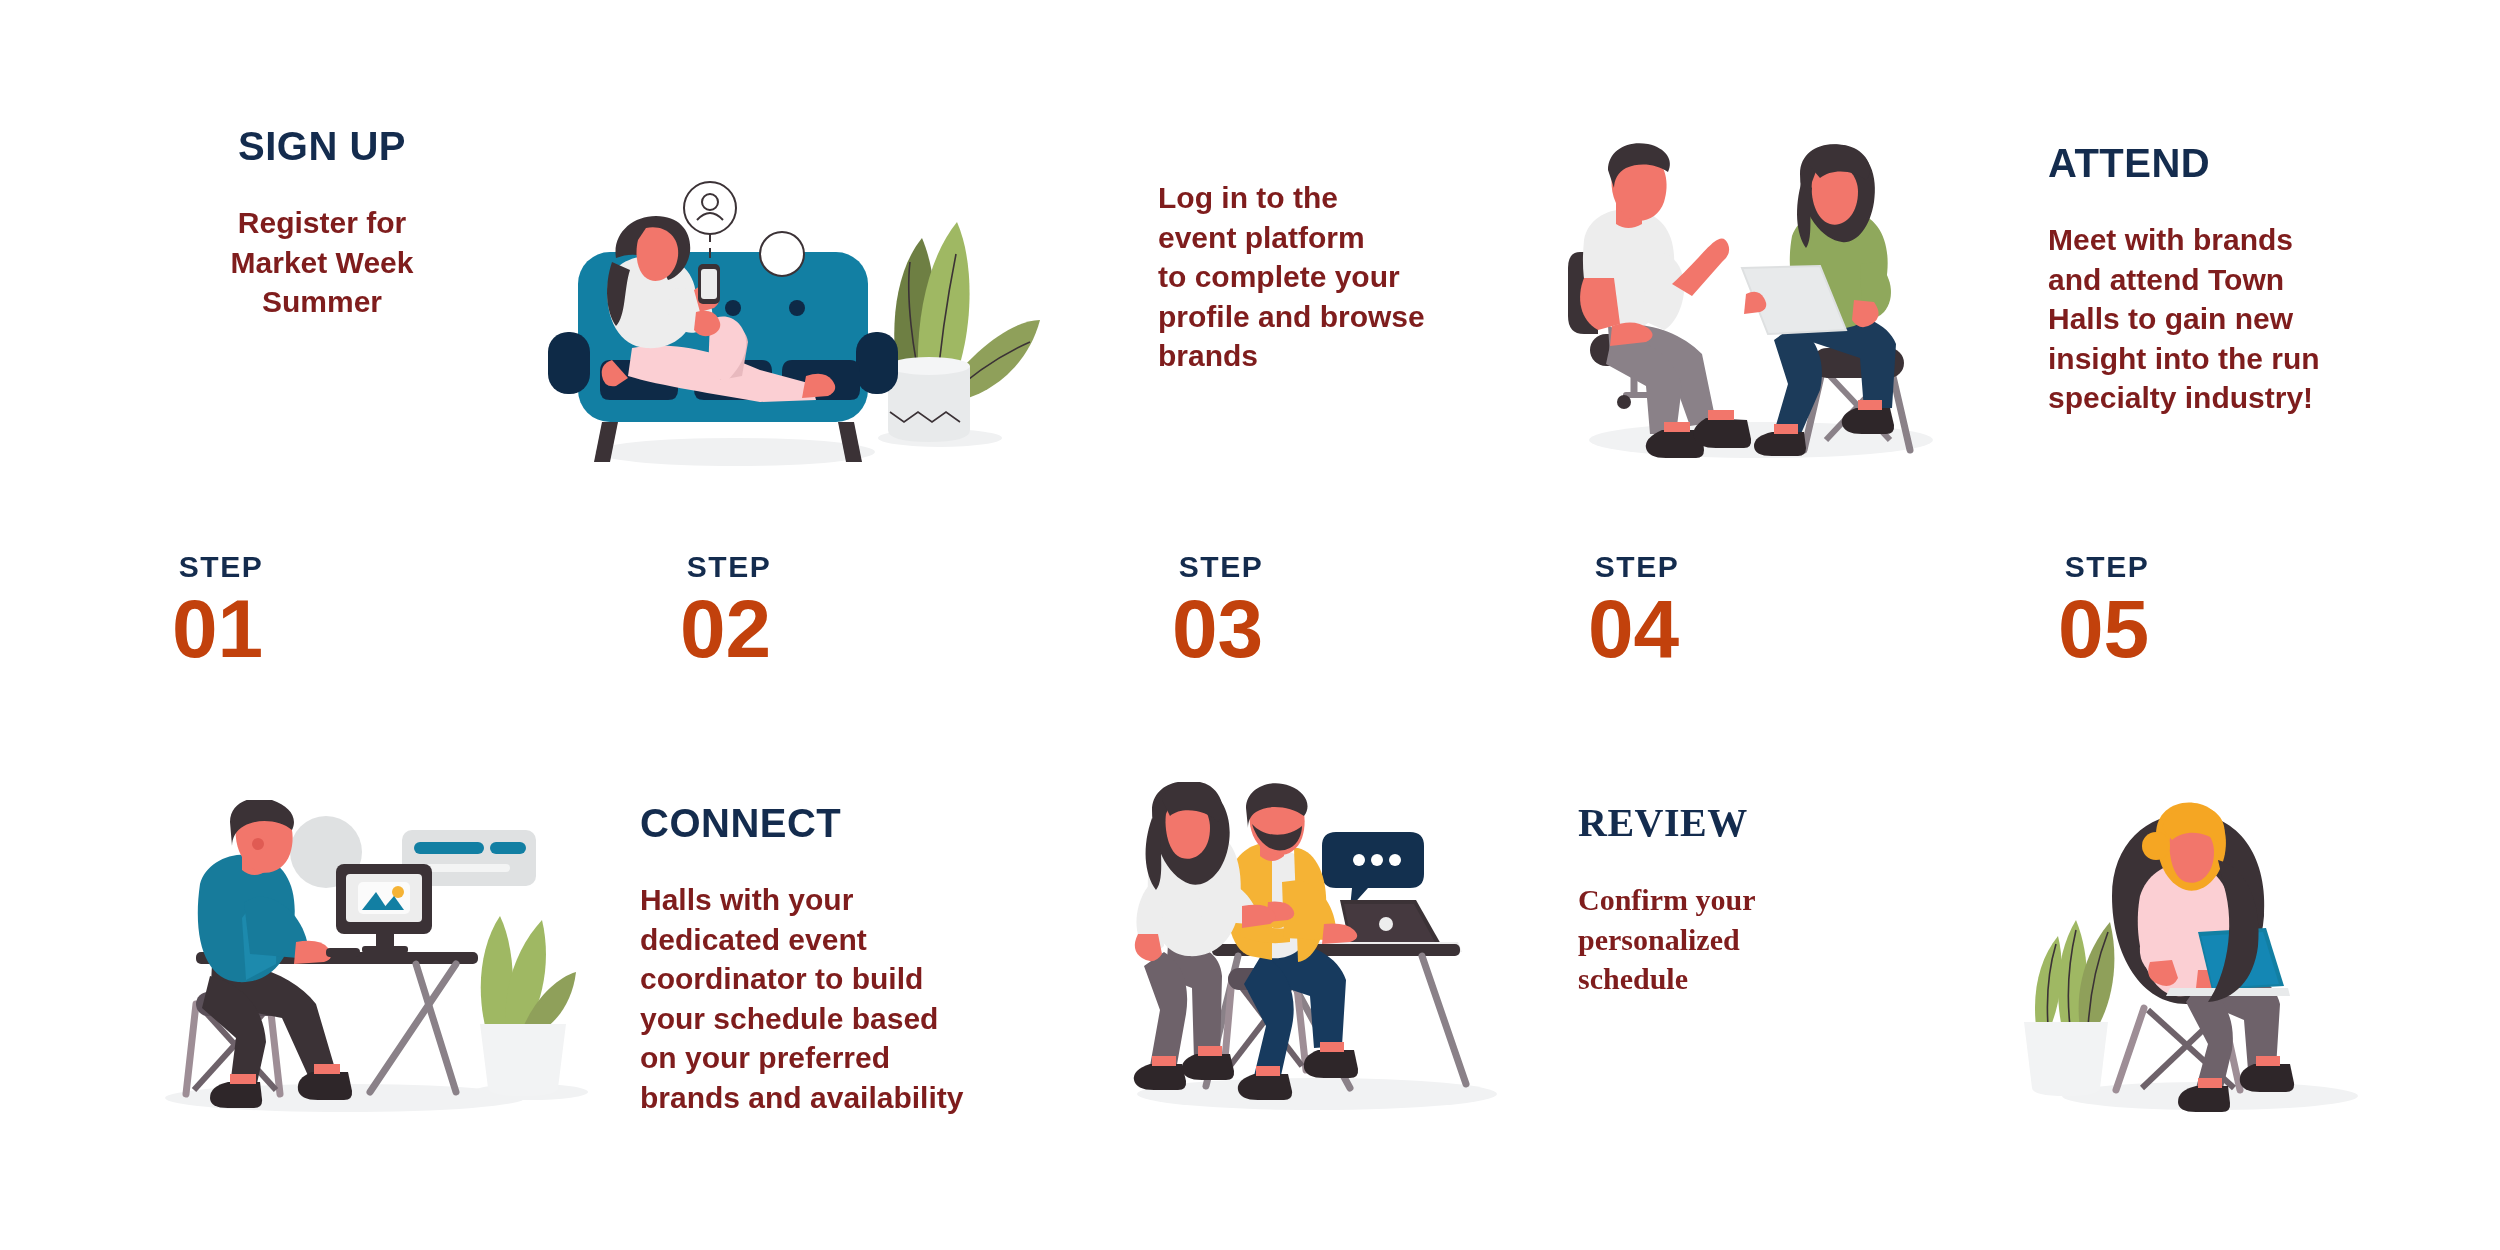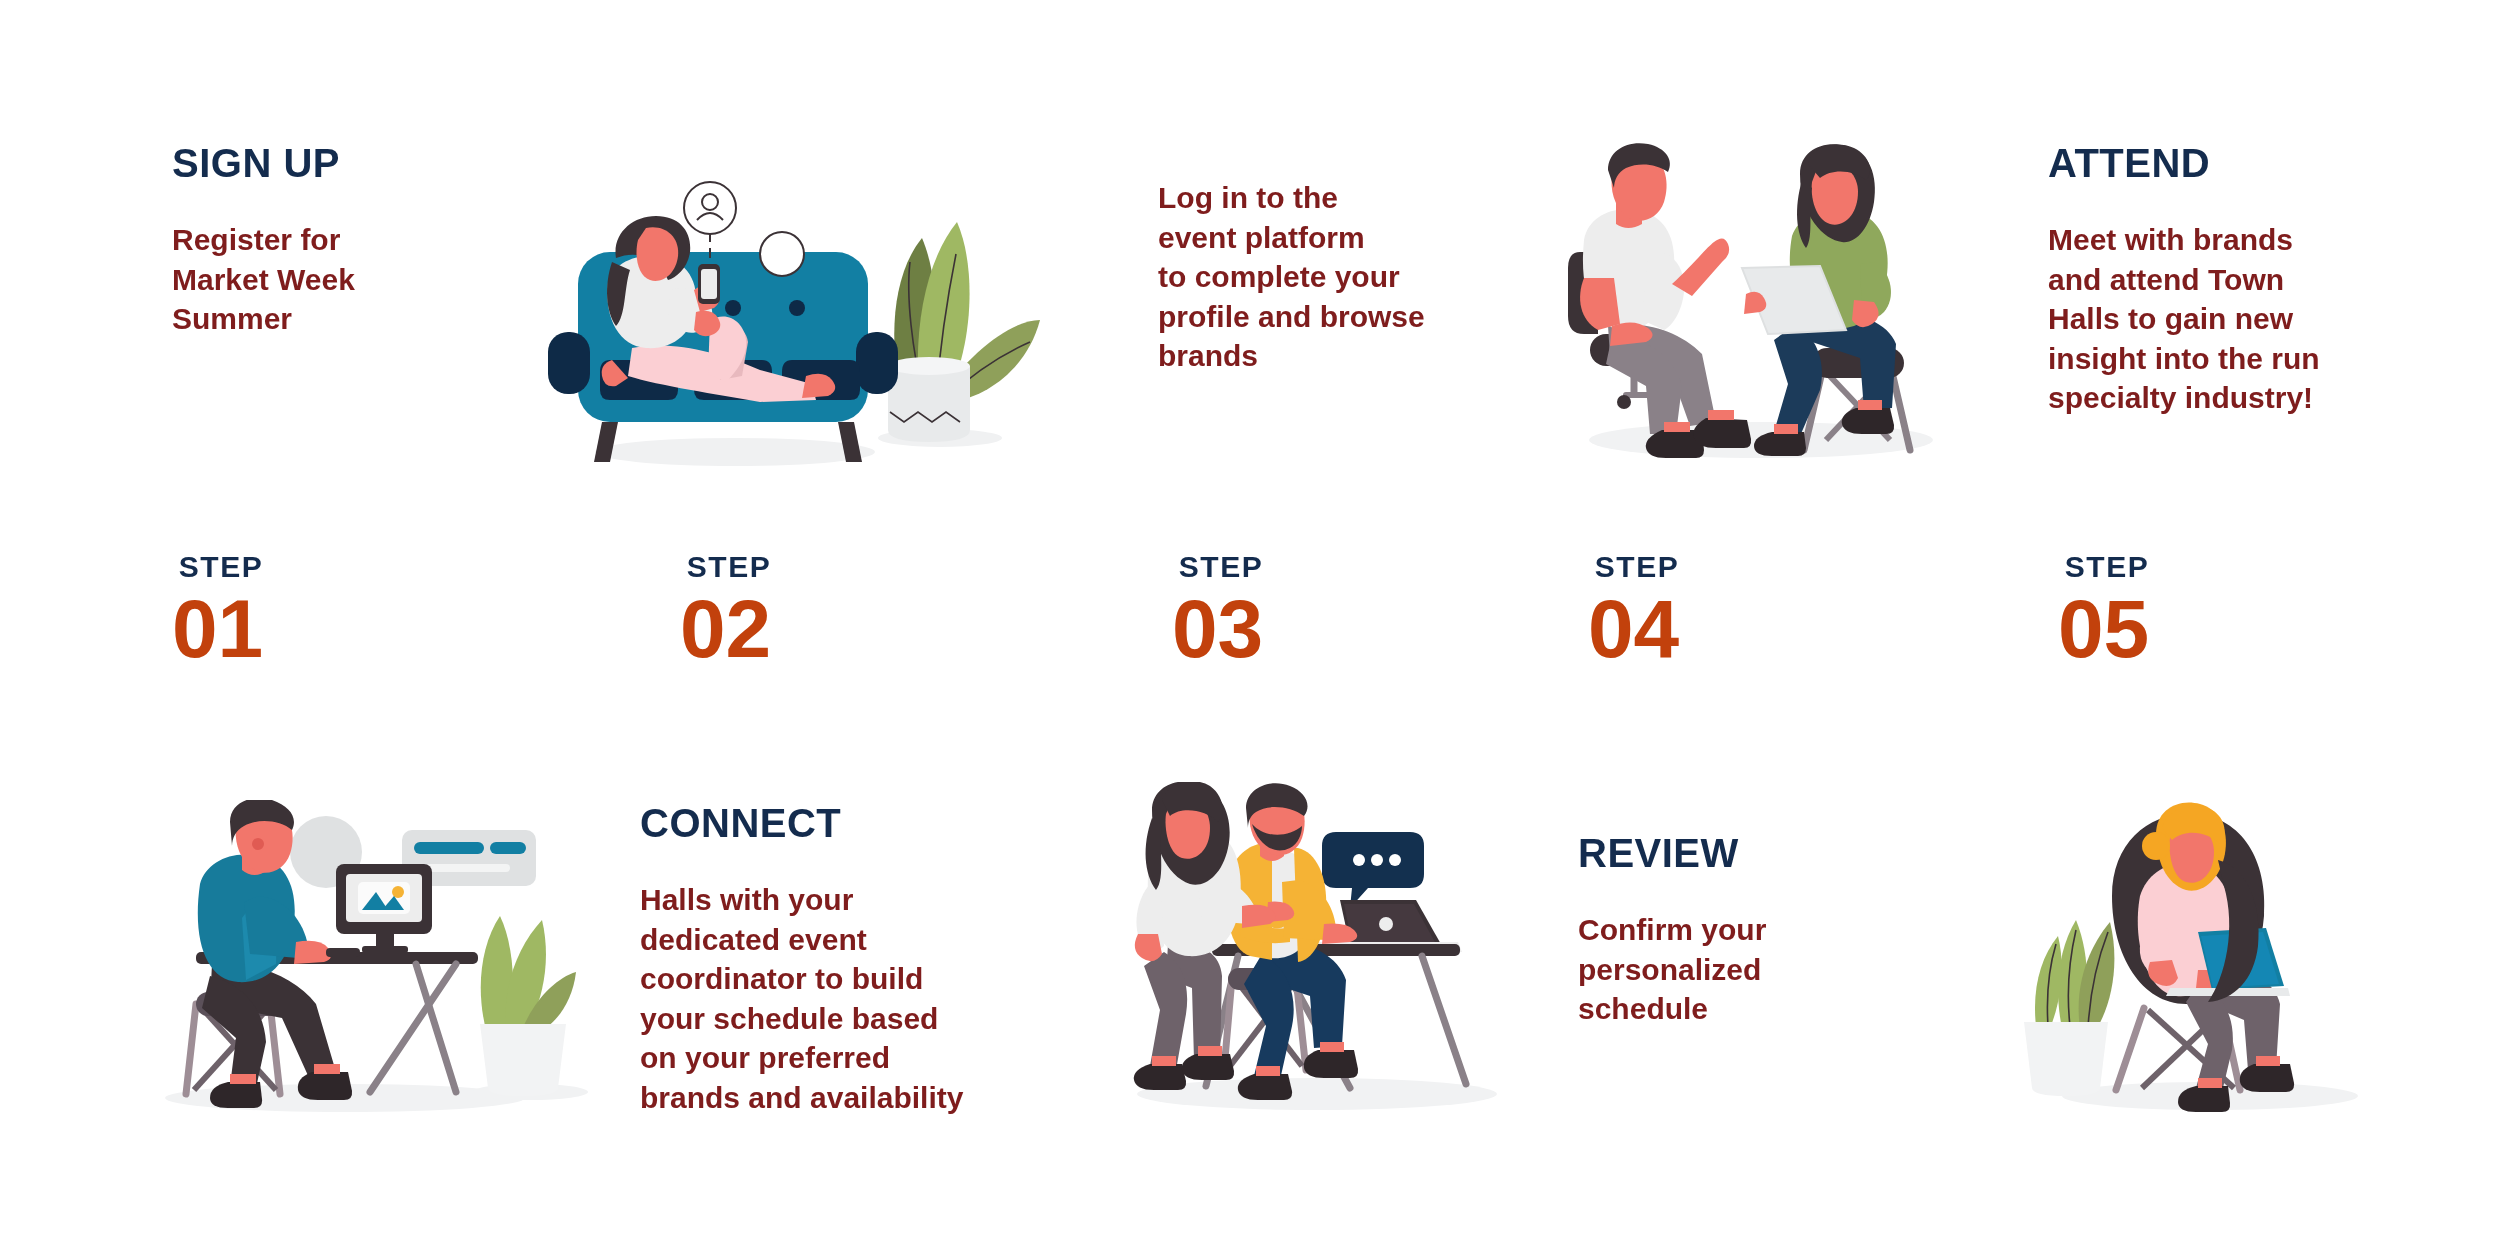--- a/index.html
+++ b/index.html
@@ -47,21 +47,21 @@
   }
 
   .illo { position: absolute; }
   .illo svg { display:block; width:100%; height:100%; }
 </style>
 </head>
 <body>
 
 <div class="canvas">
 
-  <div class="txtblock" style="left:172px; top:142px; width:300px;">
+  <div class="txtblock" style="left:172px; top:125px; width:300px;text-align:center;">
     <div class="heading">SIGN UP</div>
     <div class="body" style="white-space:pre-line;">Register for
 Market Week
 Summer</div>
   </div>
 
   <div class="illo" style="left:520px; top:170px; width:520px; height:320px;">
     <svg viewBox="0 0 520 320" xmlns="http://www.w3.org/2000/svg">
       <ellipse cx="215" cy="282" rx="140" ry="14" fill="#F0F1F2"></ellipse>
       <ellipse cx="420" cy="268" rx="62" ry="9" fill="#F0F1F2"></ellipse>
@@ -383,21 +383,21 @@
 
       <path d="M60 28 C 60 6 84 -6 106 2 C 132 10 142 38 136 66 C 130 94 112 106 98 102 C 74 94 60 60 60 28 Z" fill="#3B3236"></path>
 
       <path d="M80 18 C 100 10 118 24 118 46 C 118 68 104 80 90 76 C 76 72 72 46 74 32 Z" fill="#F2766B"></path>
 
       <path d="M70 18 C 76 0 102 -6 118 4 C 132 14 134 32 126 40 C 114 28 90 24 78 34 Z" fill="#3B3236"></path>
       <path d="M60 36 C 50 64 52 92 64 108 C 74 96 66 64 70 44 Z" fill="#3B3236"></path>
     </svg>
   </div>
 
-  <div class="txtblock" style="left:1578px; top:832px; width:330px;">
+  <div class="txtblock" style="left:1578px; top:802px; width:330px;font-family:Liberation Serif, serif;">
     <div class="heading">REVIEW</div>
     <div class="body" style="white-space:pre-line;">Confirm your
 personalized
 schedule</div>
   </div>
 
   <div class="illo" style="left:2010px; top:800px; width:380px; height:320px;">
     <svg viewBox="0 0 380 320" xmlns="http://www.w3.org/2000/svg">
       <ellipse cx="200" cy="296" rx="148" ry="14" fill="#F1F2F3"></ellipse>
 

